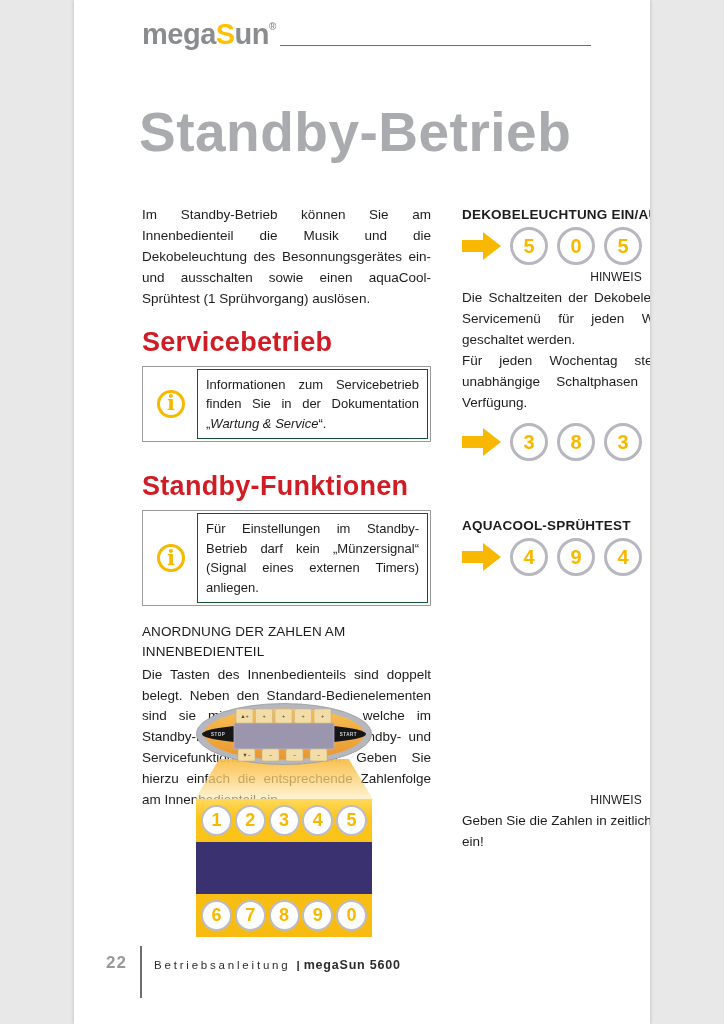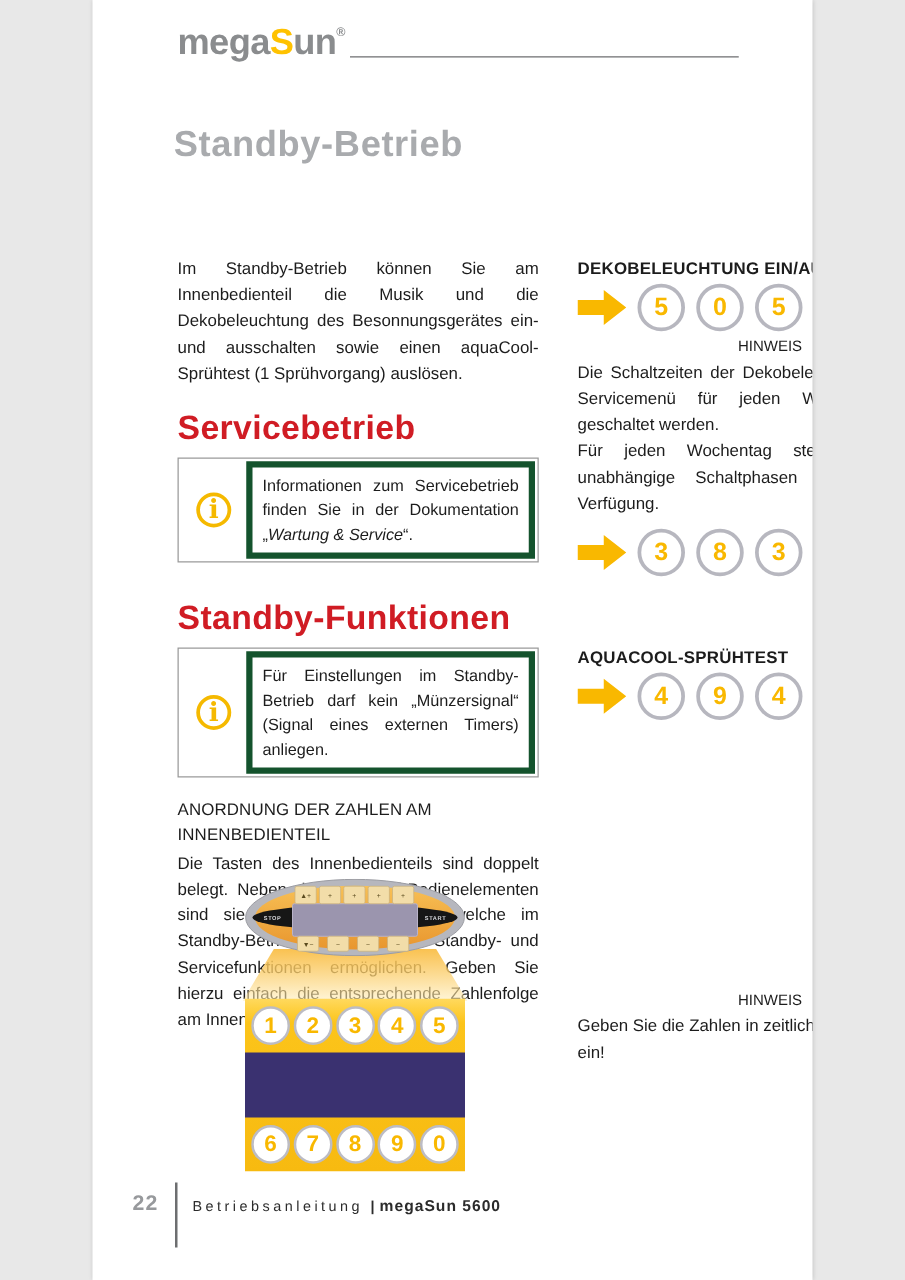--- a/index.html
+++ b/index.html
@@ -8,34 +8,34 @@
     font-family:"Liberation Sans",sans-serif;color:#1c1c1c;overflow:hidden;
     margin:0 auto;box-shadow:0 0 4px rgba(0,0,0,.2);
   }
   
   .logo-row{position:absolute;left:68px;top:20px;right:59px;display:flex;align-items:flex-end;}
   .logo{font-size:29px;font-weight:bold;color:#8a8c8e;letter-spacing:-0.5px;line-height:1;}
   .logo .s{color:#ffc200;}
   .logo .reg{font-size:10px;vertical-align:14px;font-weight:bold;color:#8a8c8e;letter-spacing:0;}
   .header-line{flex:1;border-bottom:1.5px solid #6d6e70;margin:0 0 3px 4px;}
   
-  .page-title{position:absolute;left:65px;top:100px;font-size:29px;font-weight:bold;color:#a9abae;letter-spacing:0.5px;margin:0;}
+  .page-title{position:absolute;left:65px;top:100px;font-size:55px;font-weight:bold;color:#a9abae;letter-spacing:0.5px;margin:0;}
   
   .col-left{position:absolute;left:68px;top:205px;width:289px;}
   .col-right{position:absolute;left:388px;top:207px;width:308px;height:790px;}
   p.body{font-size:13.5px;line-height:1.55;text-align:justify;margin:0;}
   h2.red{color:#d01c24;font-size:27px;font-weight:bold;letter-spacing:0.3px;margin:17px 0 8px;}
   h3.sub{font-size:13.5px;font-weight:normal;line-height:1.5;margin:16px 0 2px;letter-spacing:0.1px;}
   
   .info-box{border:1px solid #9a9a9a;padding:2px;display:flex;align-items:stretch;margin:0 0 2px;}
   .info-icon-cell{width:52px;display:flex;align-items:center;justify-content:center;}
   .info-icon{width:28px;height:28px;border:3px solid #f5b900;border-radius:50%;color:#f5b900;
     display:flex;align-items:center;justify-content:center;
     font-family:"DejaVu Serif",serif;font-weight:bold;font-size:21px;line-height:1;padding-bottom:2px;box-sizing:border-box;}
-  .info-text{flex:1;border:5px solid #14532d;padding:5px 8px;font-size:13px;line-height:1.5;text-align:justify;}
+  .info-text{flex:1;border:1px solid #14532d;padding:5px 8px;font-size:13px;line-height:1.5;text-align:justify;}
   .it{font-style:italic;}
   
   .rsec{position:absolute;left:0;width:100%;}
   h4.sec{font-size:13.5px;font-weight:bold;margin:0 0 5px;letter-spacing:0.2px;}
   .code-row{display:flex;align-items:center;gap:9px;}
   .arrow-icon{flex:0 0 auto;display:block;}
   .code-circle{width:32px;height:32px;border:3px solid #b7b7bf;border-radius:50%;background:#fff;
     color:#f9b800;font-weight:bold;font-size:20px;display:flex;align-items:center;justify-content:center;box-sizing:content-box;}
   .hinweis-label{font-size:12px;margin:0 0 4px;text-align:center;}
   .hinweis p.body{margin-top:0;}

